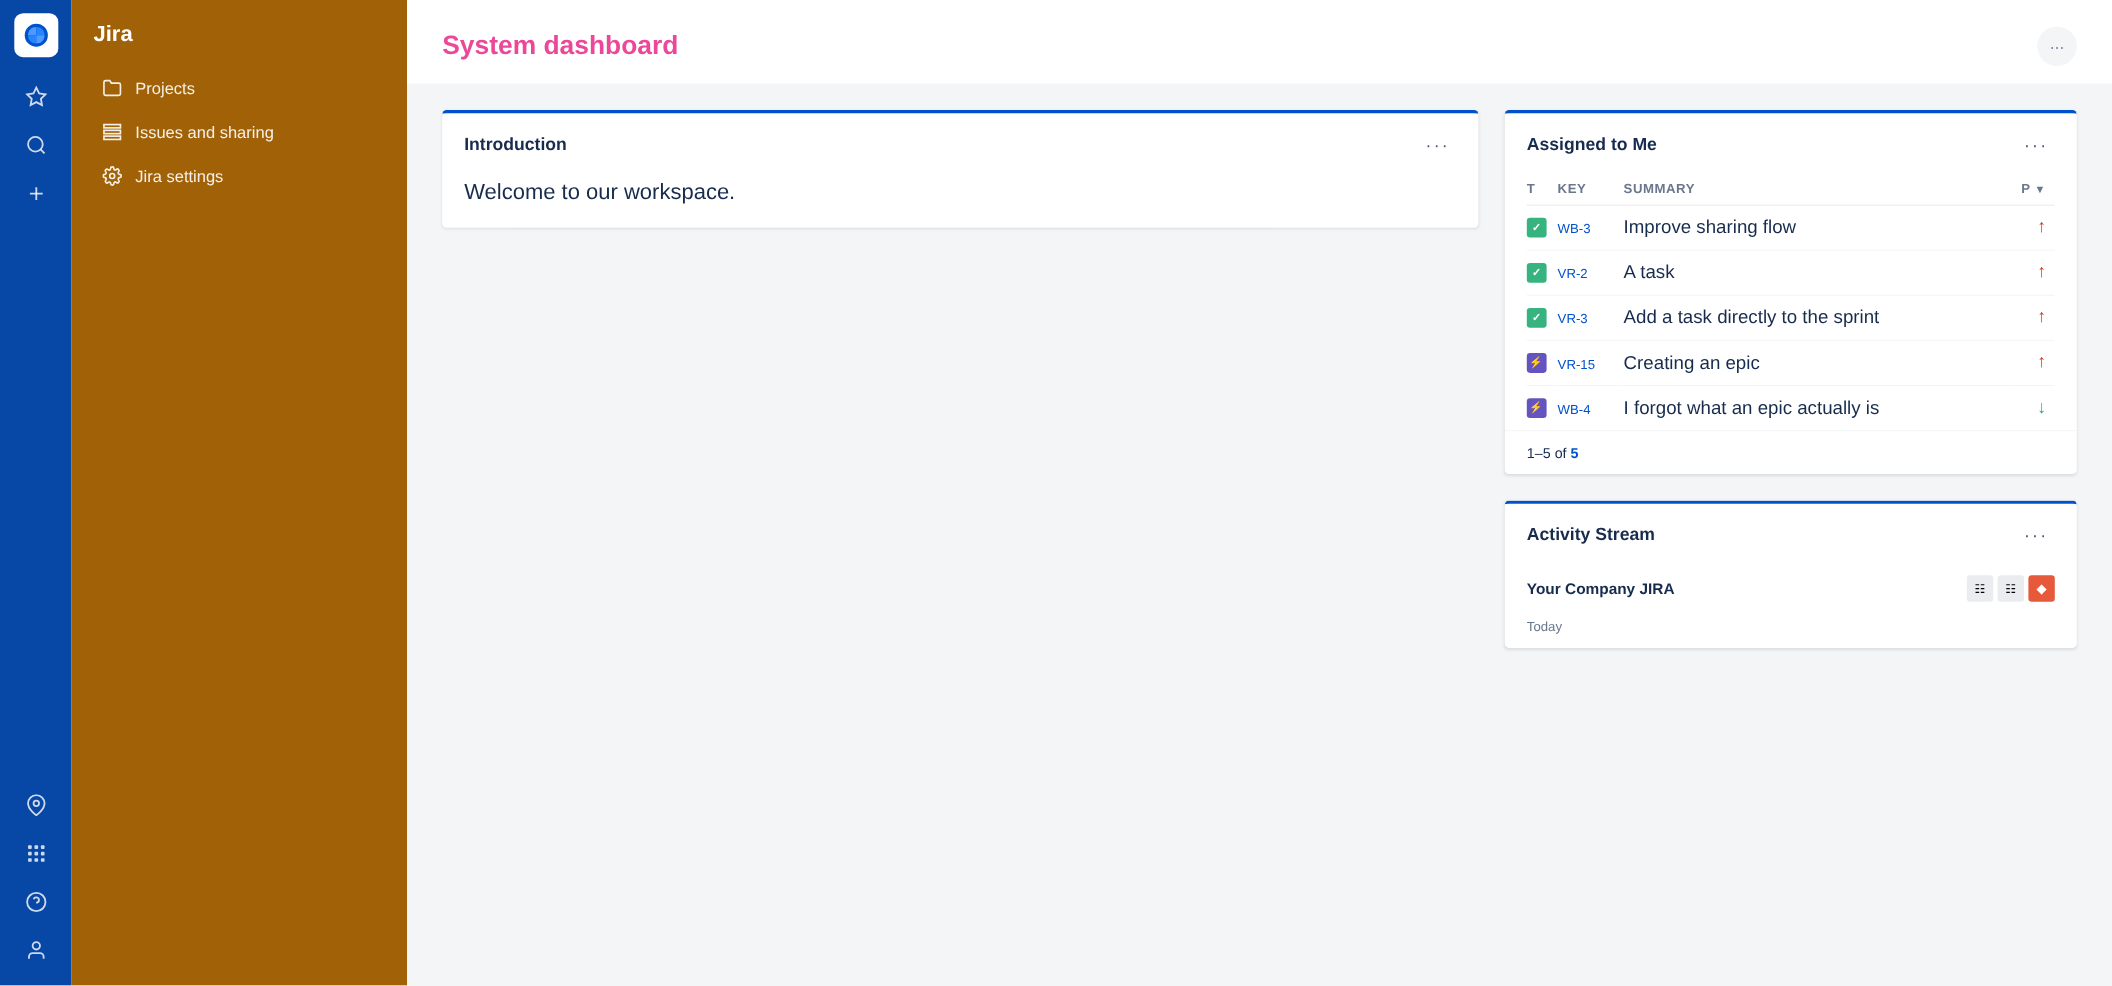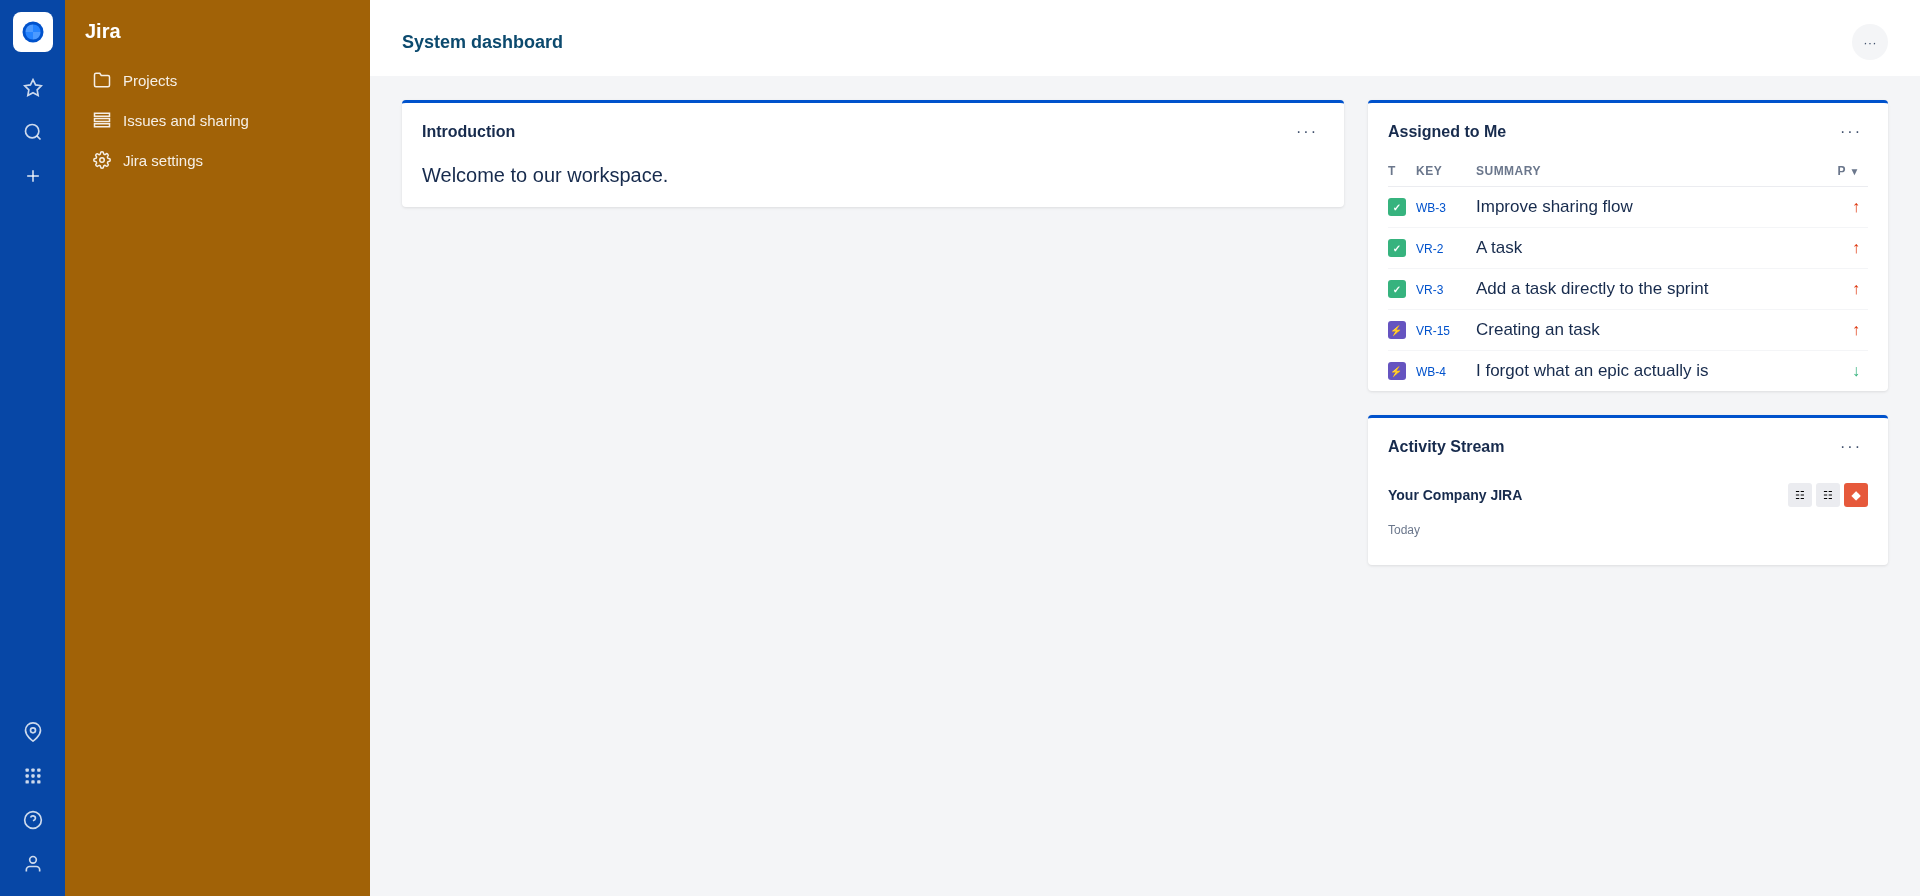--- a/index.html
+++ b/index.html
@@ -72,23 +72,23 @@
 
     
     .page-header {
       display: flex;
       align-items: center;
       justify-content: space-between;
       padding: 24px 32px 16px;
       background: #fff;
     }
     .page-title {
-      font-size: 18px;
+      font-size: 24px;
       font-weight: 600;
-      color: #0c4a6e;
+      color: #ec4899;
     }
     .more-btn {
       width: 36px; height: 36px;
       border-radius: 50%;
       border: none;
       background: #f4f5f7;
       cursor: pointer;
       display: flex; align-items: center; justify-content: center;
       color: #42526e;
     }
@@ -209,21 +209,21 @@
       width: 24px; height: 24px;
       display: flex; align-items: center; justify-content: center;
       border-radius: 3px;
       background: #ebecf0;
       cursor: pointer;
       font-size: 11px;
     }
     .activity-date {
       font-size: 12px;
       color: #6b778c;
-      padding: 4px 20px 28px;
+      padding: 4px 20px 12px;
     }
 
     
     .dots { letter-spacing: 2px; font-size: 16px; }
   </style>
 </head>
 <body>
 
 <div class="icon-rail">
   <div class="logo">
@@ -404,38 +404,41 @@
     <td style="text-align:right;"><span class="priority-up">↑</span></td>
   </tr>
                 <tr>
     <td>
       <span class="type-icon type-epic">⚡</span>
     </td>
     <td>
       <a href="#" class="key-text" style="text-decoration:none;">VR-15</a>
     </td>
     <td>
-      <span class="summary-text">Creating an task</span>
+      <span class="summary-text">Creating an epic</span>
     </td>
     <td style="text-align:right;"><span class="priority-up">↑</span></td>
   </tr>
                 <tr>
     <td>
       <span class="type-icon type-epic">⚡</span>
     </td>
     <td>
       <a href="#" class="key-text" style="text-decoration:none;">WB-4</a>
     </td>
     <td>
       <span class="summary-text">I forgot what an epic actually is</span>
     </td>
     <td style="text-align:right;"><span class="priority-down">↓</span></td>
   </tr>
               </tbody>
           </table>
+        </div>
+        <div class="pagination">
+          <span>1–5 of <a href="#">5</a></span>
         </div>
       </div>
 
       <div class="widget">
         <div class="widget-header">
           <span class="widget-title">Activity Stream</span>
           <button class="widget-more">
             <span class="dots">···</span>
           </button>
         </div>

